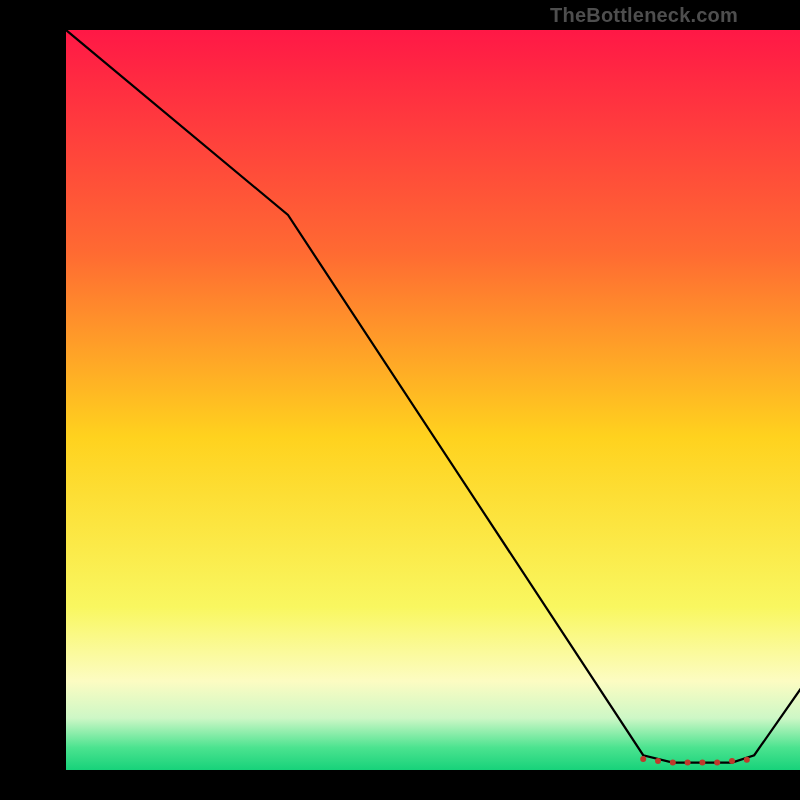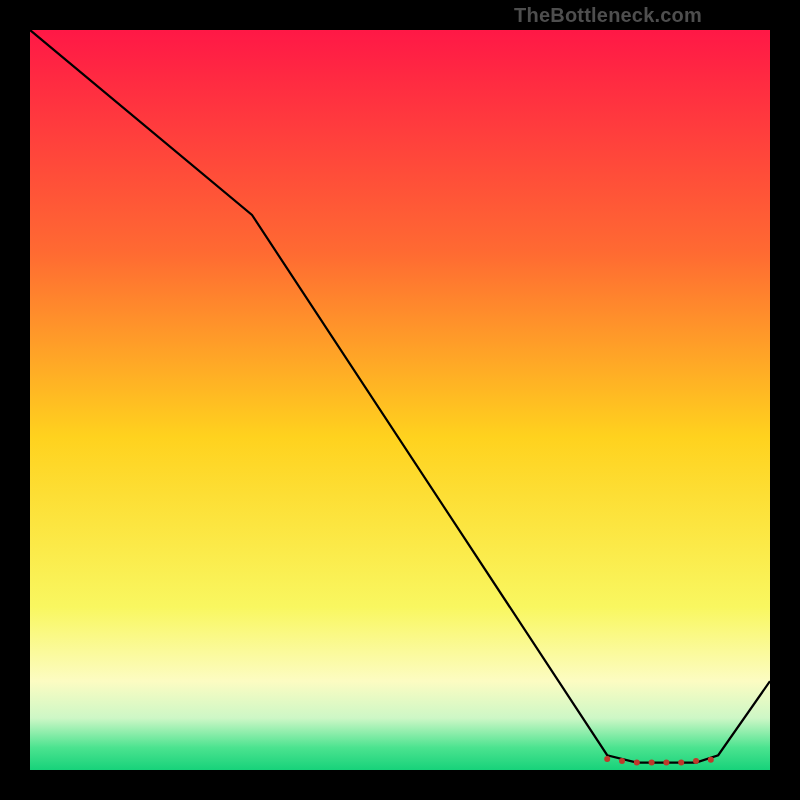--- a/index.html
+++ b/index.html
@@ -1,17 +1,17 @@
 <!DOCTYPE html>
 <html><head>
 <meta charset="utf-8">
 <style>
   * { margin: 0; padding: 0; box-sizing: border-box; }
   html, body { width: 800px; height: 800px; background: #000; overflow: hidden; }
-  .wrap { position: relative; width: 714px; height: 800px; }
+  .wrap { position: relative; width: 714px; height: 800px; margin-left: 36px; }
   .attribution {
     position: absolute;
     top: 4px;
     right: 12px;
     font-family: Arial, Helvetica, sans-serif;
     font-size: 20px;
     font-weight: 600;
     color: #4e4e4e;
     letter-spacing: 0.2px;
   }

